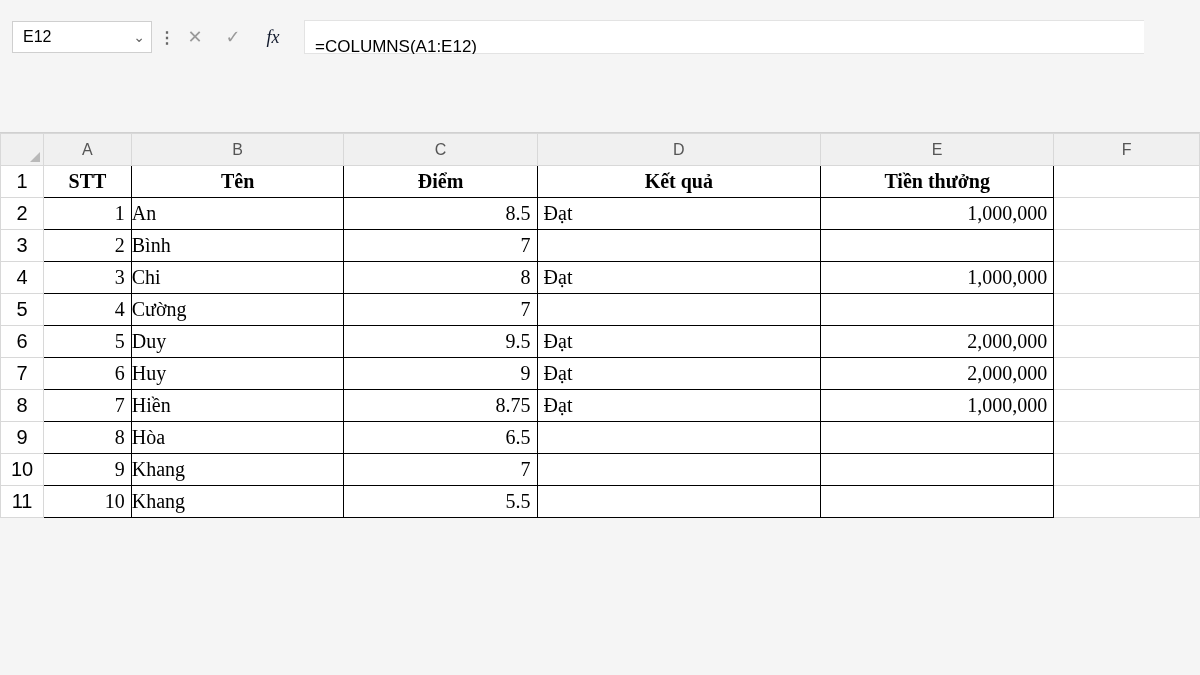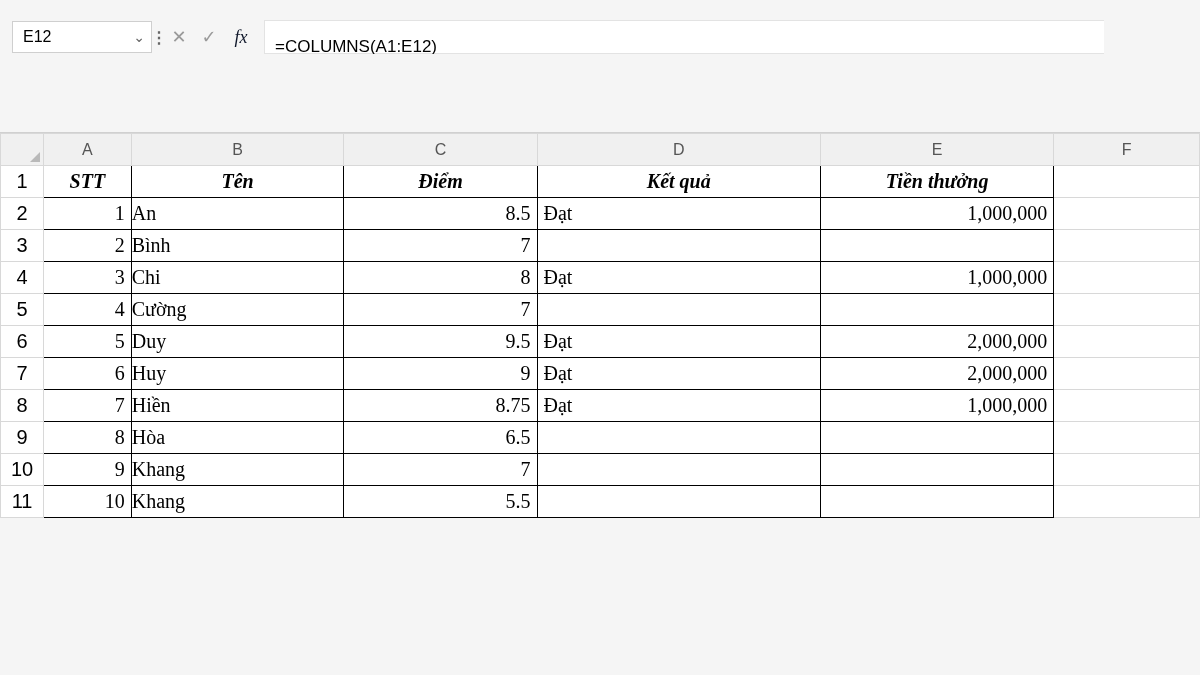--- a/index.html
+++ b/index.html
@@ -12,21 +12,21 @@
     position: relative;
   }
   
   .top-area {
     background: #f5f5f5;
     padding: 20px 12px 8px 12px;
   }
   .formula-row {
     display: flex;
     align-items: center;
-    gap: 4px;
+    gap: 12px;
     height: 34px;
   }
   .name-box {
     width: 140px;
     height: 32px;
     background: #ffffff;
     border: 1px solid #cfcfcf;
     display: flex;
     align-items: center;
     justify-content: space-between;
@@ -133,21 +133,21 @@
     color: #555;
   }
   .colA  { width: 90px; }
   .colB  { width: 220px; }
   .colC  { width: 200px; }
   .colD  { width: 295px; }
   .colE  { width: 240px; }
   .colF  { width: 152px; }
 
   
-  .hcell { font-family: "Times New Roman", serif; font-weight: bold; text-align: center; font-size: 22px; font-style: italic; }
+  .hcell { font-family: "Times New Roman", serif; font-weight: bold; text-align: center; font-size: 22px; }
   .num-right { text-align: right; padding-right: 6px; font-family: "Times New Roman", serif; font-size: 22px; }
   .txt-center { text-align: left; font-family: "Times New Roman", serif; font-size: 22px; }
   .txt-left { text-align: left; padding-left: 6px; font-family: "Times New Roman", serif; font-size: 22px; }
 
   
   .tbl { border: 1px solid #000 !important; }
 
   
   .sel {
     outline: 2px solid #107c41;

